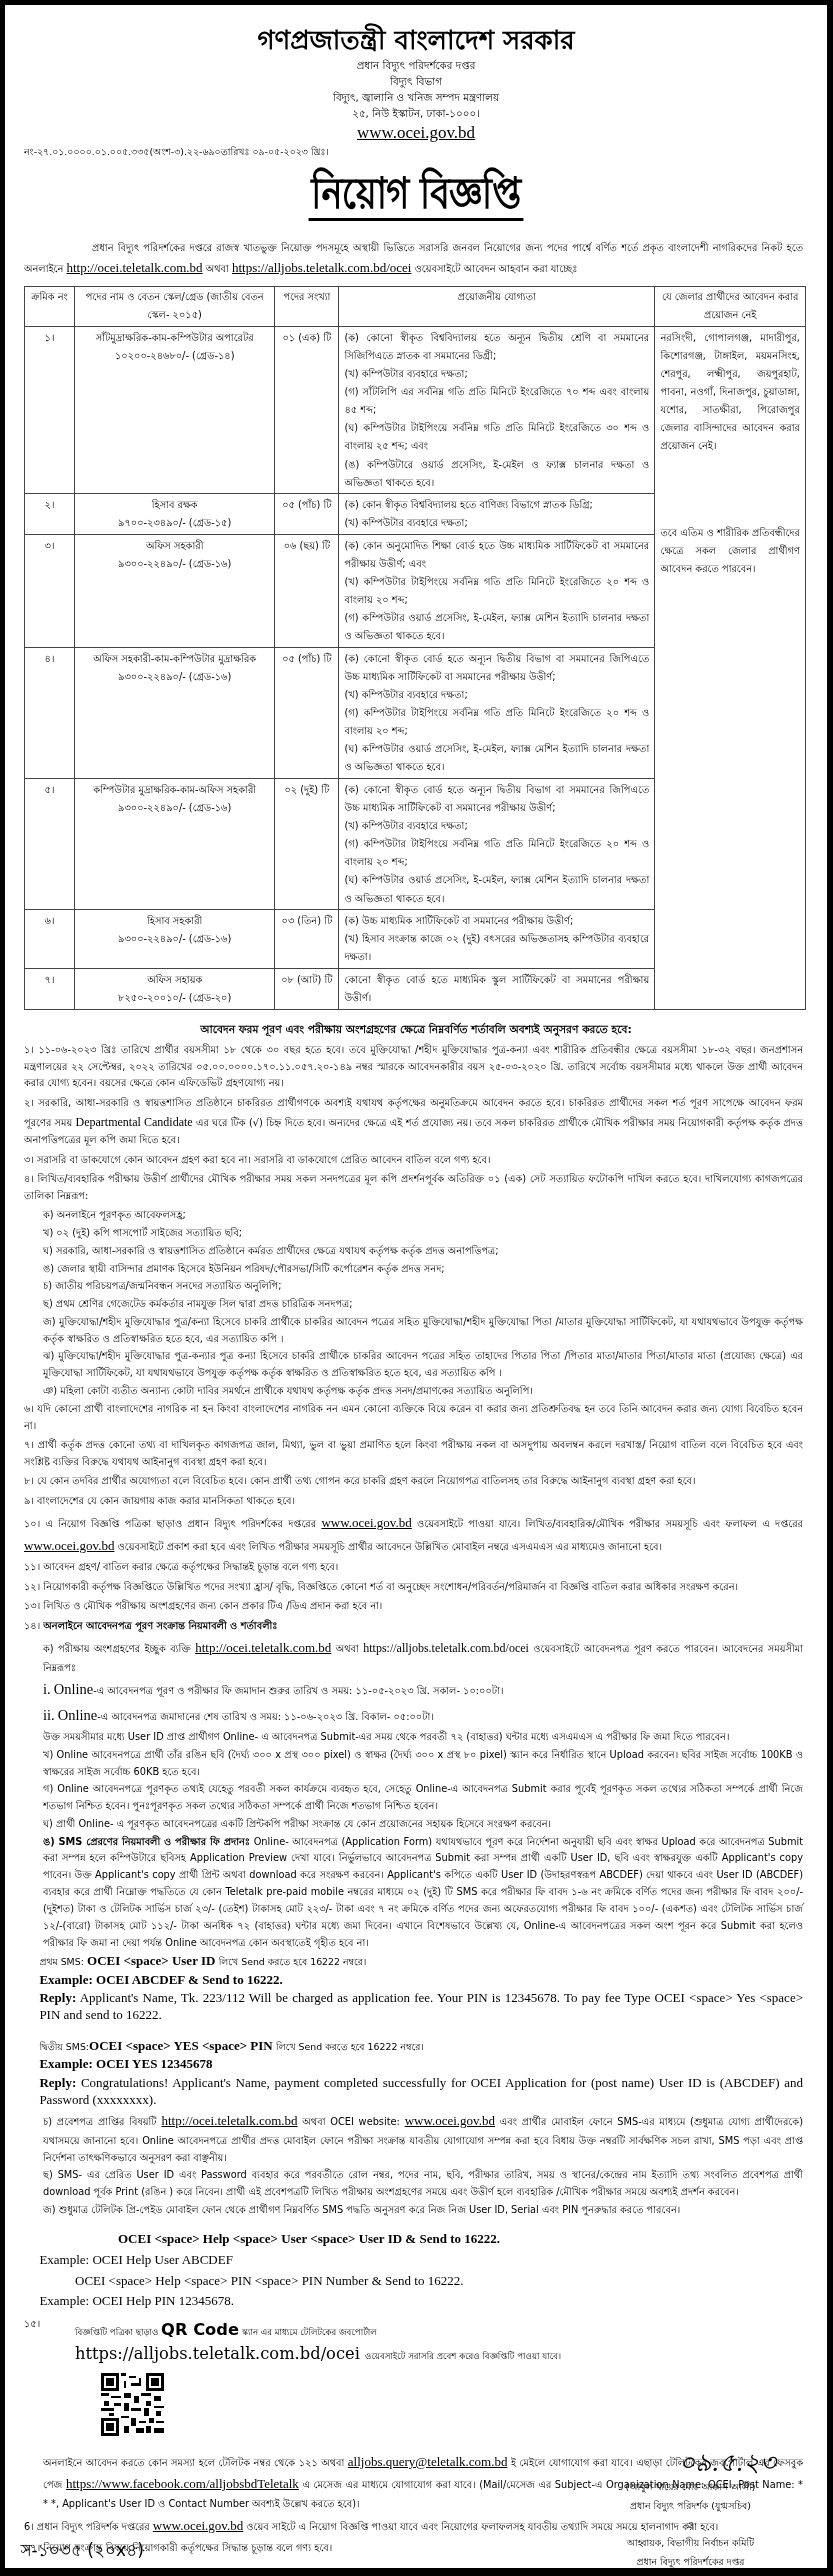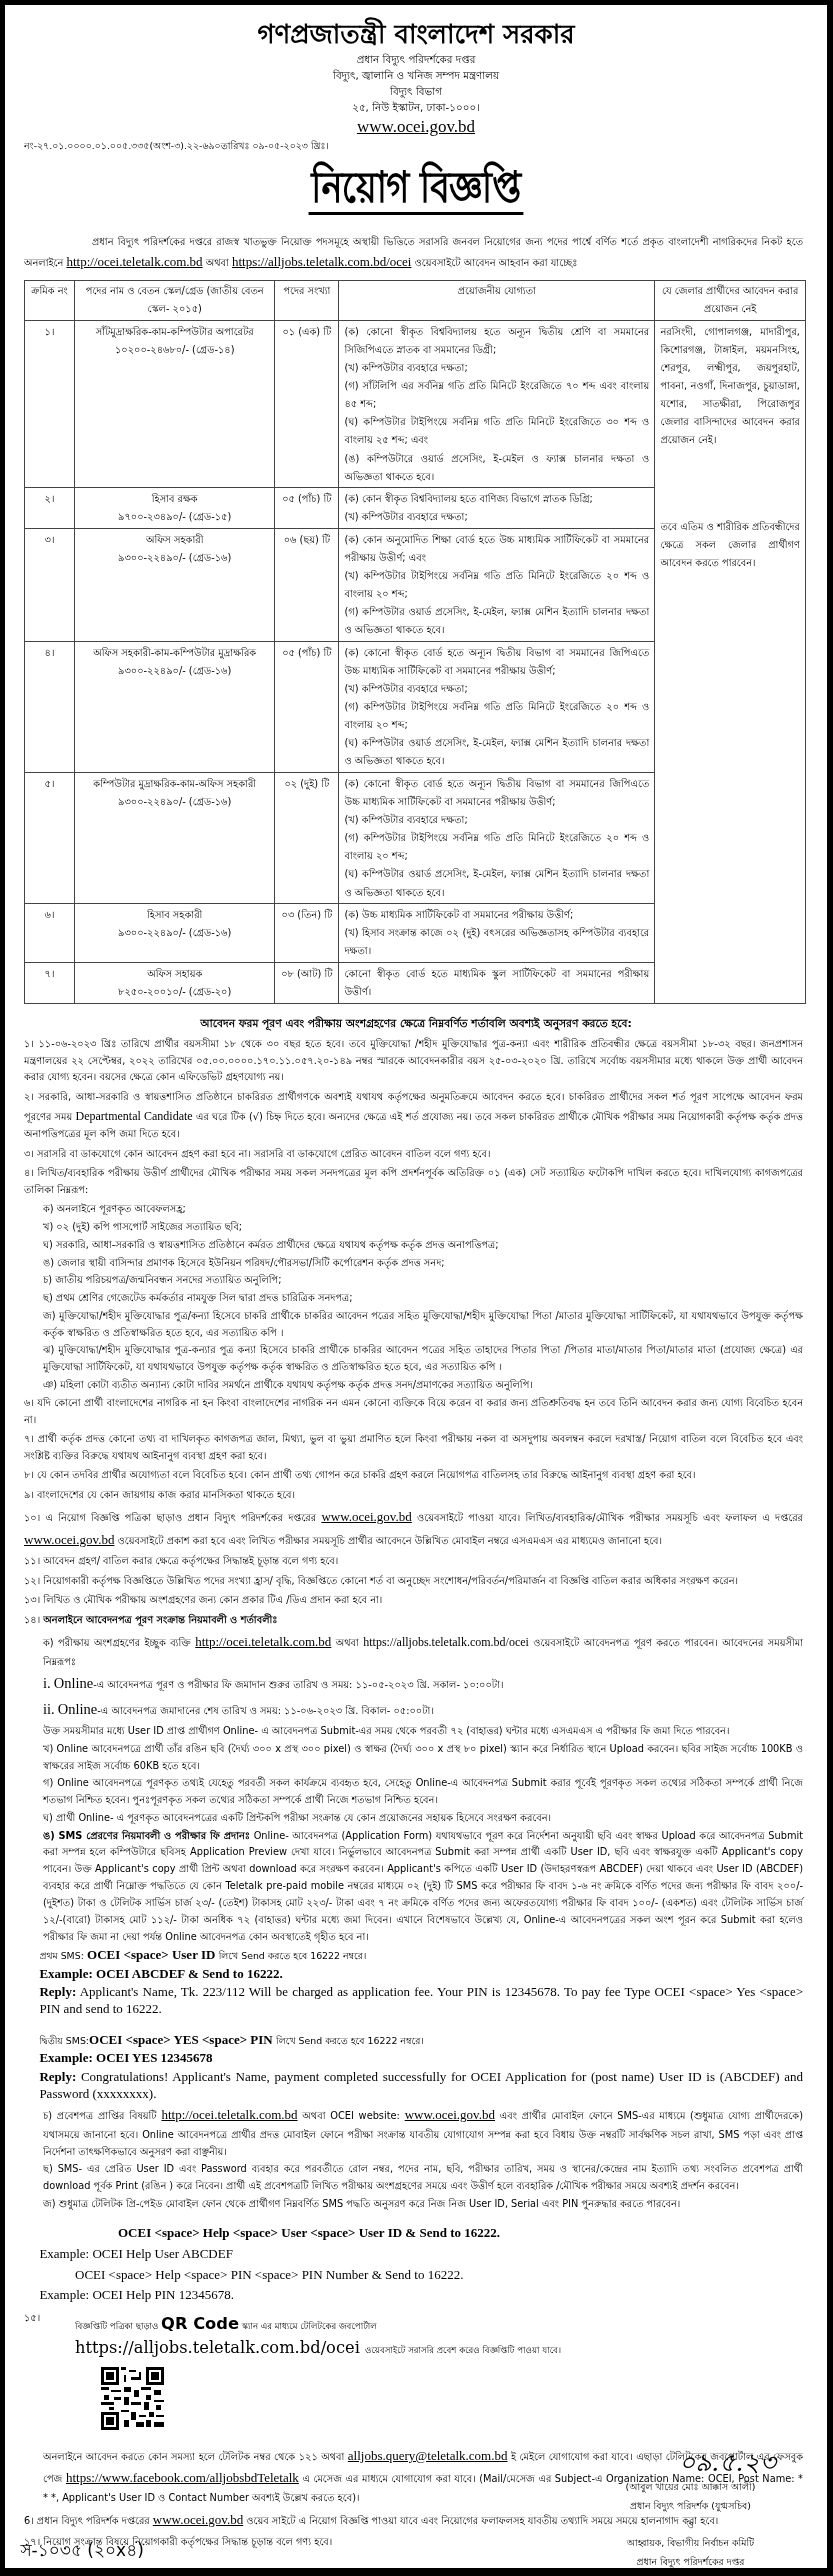--- a/index.html
+++ b/index.html
@@ -1,19 +1,19 @@
 <!DOCTYPE html>
 <html style="font-size:13.7px"><head>
 <meta charset="utf-8">
 <style>
   * { box-sizing: border-box; margin: 0; padding: 0; }
   html, body { width: 833px; background: #fff; }
   body { font-family: "DejaVu Sans", sans-serif; color: #000; font-size: 9.8px; line-height: 1.55; }
   .page { position: relative; width: 833px; height: 2576px; border: 5.1px solid #000; border-right-width: 6.8px; border-bottom-width: 8.6px; padding: 0 0; overflow: hidden; }
-  .header { text-align: center; padding-top: 13px; }
+  .header { text-align: center; padding-top: 19px; }
   .gov-title { font-size: 26px; font-weight: bold; line-height: 1.3; font-family: "DejaVu Serif", serif; }
   .h-line { font-size: 10.3px; line-height: 1.55; }
   .site-link { font-family: "Liberation Serif", serif; font-size: 17px; text-decoration: underline; line-height: 1.3; }
   .memo-row { display: flex; justify-content: flex-start; padding: 1.7px 34px 0 19px; font-size: 9.4px; }
   .notice-title { text-align: center; margin-top: 8.6px; }
   .notice-title span { font-family: "DejaVu Serif", serif; font-size: 43px; font-weight: bold; letter-spacing: -0.9px; border-bottom: 3.4px solid #000; display: inline-block; line-height: 1.15; padding: 0 3.4px; transform: scaleX(0.82); }
   .intro { padding: 19px 24px 0 19px; font-size: 9.8px; text-align: justify; line-height: 1.7; }
   .intro .indent { display: inline-block; width: 68px; }
   .u { text-decoration: underline; font-family: "Liberation Serif", serif; font-size: 13px; }
   table.posts { margin: 6.8px 0 0 19px; width: 782px; border-collapse: collapse; font-size: 9.8px; line-height: 1.85; }
@@ -56,22 +56,22 @@
   .footer-code { position: absolute; left: 15.4px; top: 2532px; font-size: 17px; font-family: "DejaVu Sans", sans-serif; }
 </style>
 </head>
 <body>
 
 <div class="page">
 
   <div class="header">
     <div class="gov-title">গণপ্রজাতন্ত্রী বাংলাদেশ সরকার</div>
     <div class="h-line">প্রধান বিদ্যুৎ পরিদর্শকের দপ্তর</div>
+    <div class="h-line">বিদ্যুৎ বিভাগ</div>
     <div class="h-line">বিদ্যুৎ, জ্বালানি ও খনিজ সম্পদ মন্ত্রণালয়</div>
-    <div class="h-line">বিদ্যুৎ বিভাগ</div>
     <div class="h-line">২৫, নিউ ইস্কাটন, ঢাকা-১০০০।</div>
     <div class="site-link">www.ocei.gov.bd</div>
   </div>
 
   <div class="memo-row">
     <span>নং-২৭.০১.০০০০.০১.০০৫.৩৩৫(অংশ-৩).২২-৬৯০</span>
     <span>তারিখঃ ০৯-০৫-২০২৩ খ্রিঃ।</span>
   </div>
 
   <div class="notice-title">

